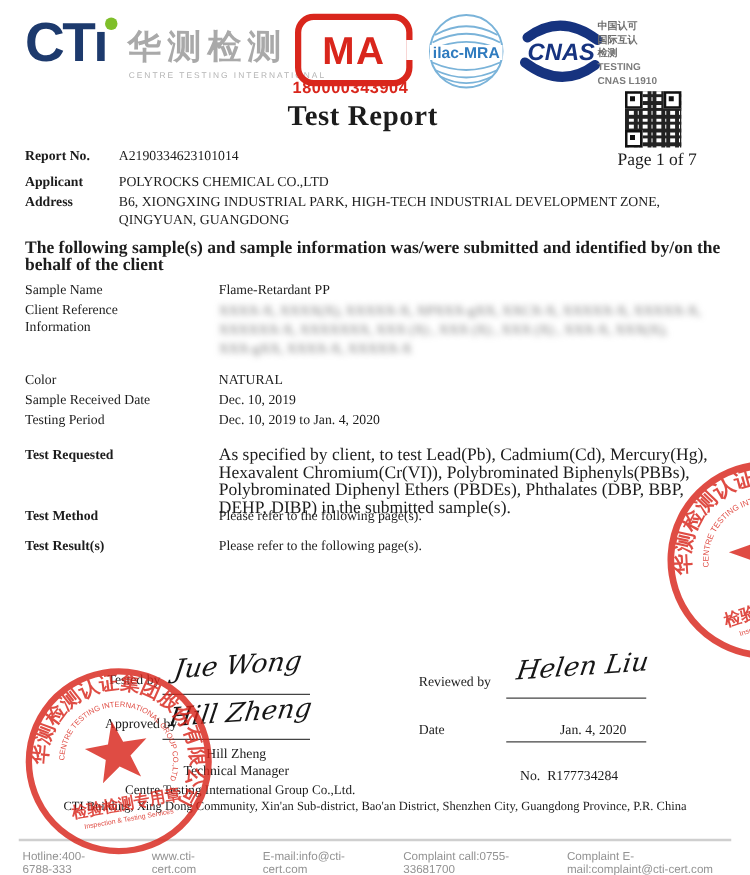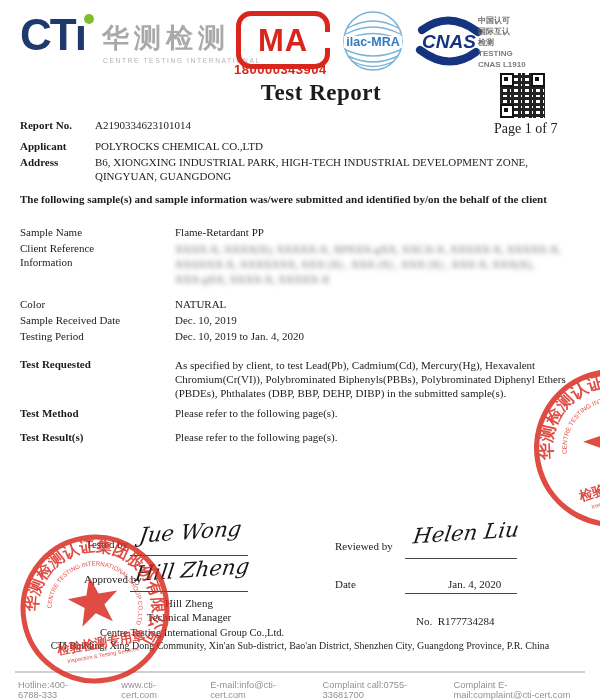--- a/index.html
+++ b/index.html
@@ -34,21 +34,21 @@
         repeating-linear-gradient(0deg,#222 0 3px,transparent 3px 6px),
         repeating-linear-gradient(90deg,#222 0 3px,#fff 3px 7px);
       background-size:9px 11px,11px 9px;}
   .qr .f{position:absolute;width:10px;height:10px;border:2px solid #111;background:#fff;}
   .qr .f::after{content:"";position:absolute;left:2px;top:2px;width:4px;height:4px;background:#111;}
   .qr .f1{left:0;top:0}.qr .f2{right:0;top:0}.qr .f3{left:0;bottom:0}
 
   
   .lbl{font-size:11px;font-weight:bold;}
   .val{font-size:11px;}
-  .par{font-size:11px;line-height:14px;}
+  .par{font-size:14px;line-height:14px;}
   .redact{filter:blur(2.6px);color:#6a6a6a;font-size:11px;line-height:15px;}
 
   
   .sig{font-family:"DejaVu Serif",serif;font-style:italic;font-size:21px;color:#161616;
        transform:skewX(-12deg) rotate(-4deg);white-space:nowrap;}
   .sigline{border-bottom:1.2px solid #444;}
   .center{text-align:center;}
 
   
   .divider{border-top:2px solid #cfcfcf;}
@@ -95,21 +95,21 @@
   </svg>
 
   <div class="abs accr" style="left:478px;top:15px;">
     <div>中国认可</div>
     <div>国际互认</div>
     <div>检测</div>
     <div class="en">TESTING</div>
     <div class="en">CNAS L1910</div>
   </div>
 
-  <div class="abs report-title" style="left:230px;top:80px;width:182px;text-align:center;">Test Report</div>
+  <div class="abs report-title" style="left:230px;top:80px;width:182px;text-align:left;">Test Report</div>
   <div class="abs qr" style="left:500px;top:73px;">
     <span class="f f1"></span>
       <span class="f f2"></span>
       <span class="f f3"></span>
   </div>
   <div class="abs page-label" style="left:494px;top:121px;">Page 1 of 7</div>
 
   <div class="abs lbl" style="left:20px;top:119px;">Report No.</div>
   <div class="abs val" style="left:95px;top:119px;">A2190334623101014</div>
 

